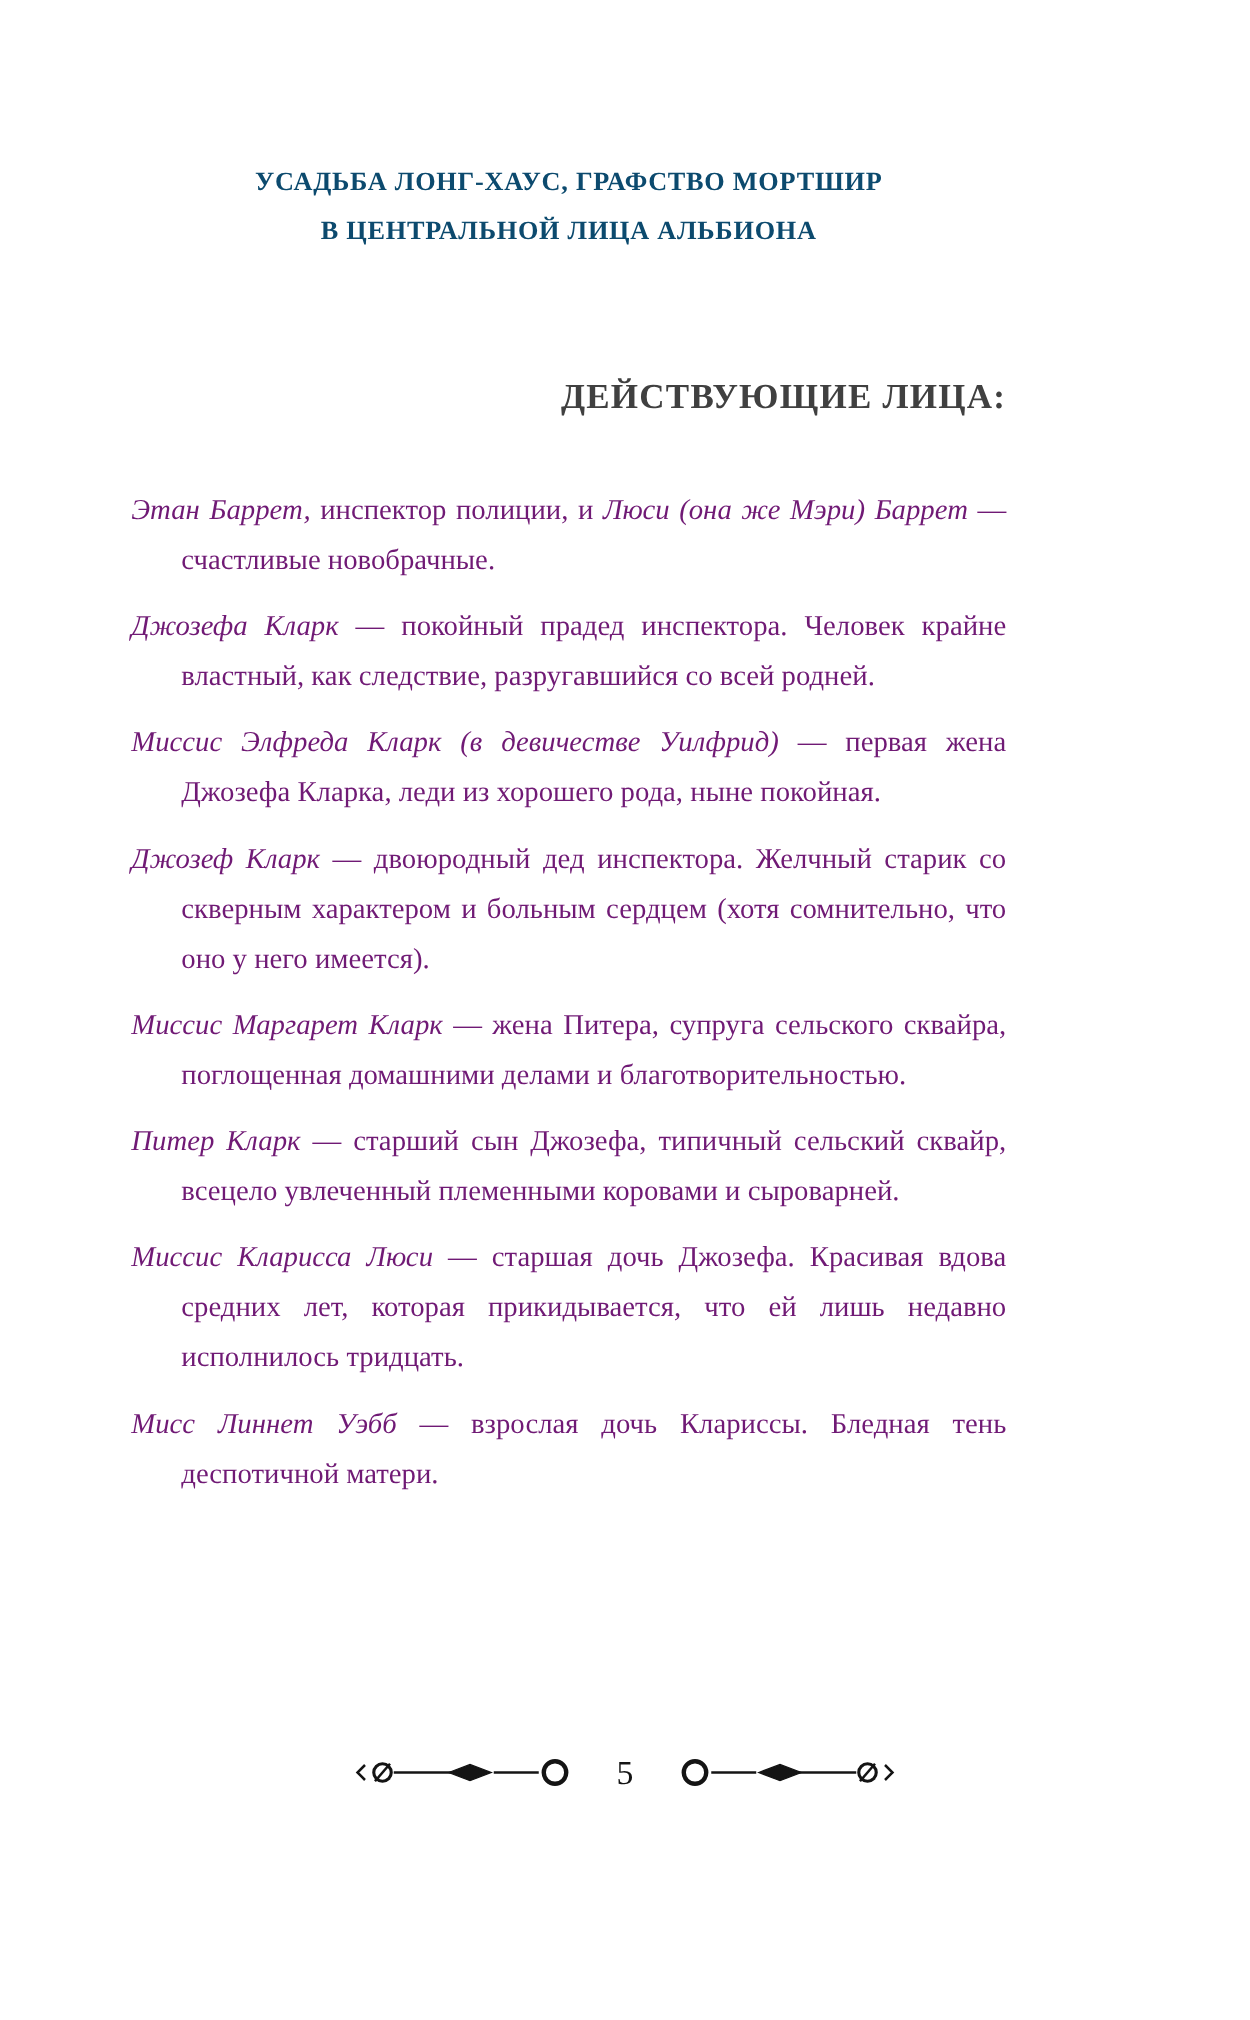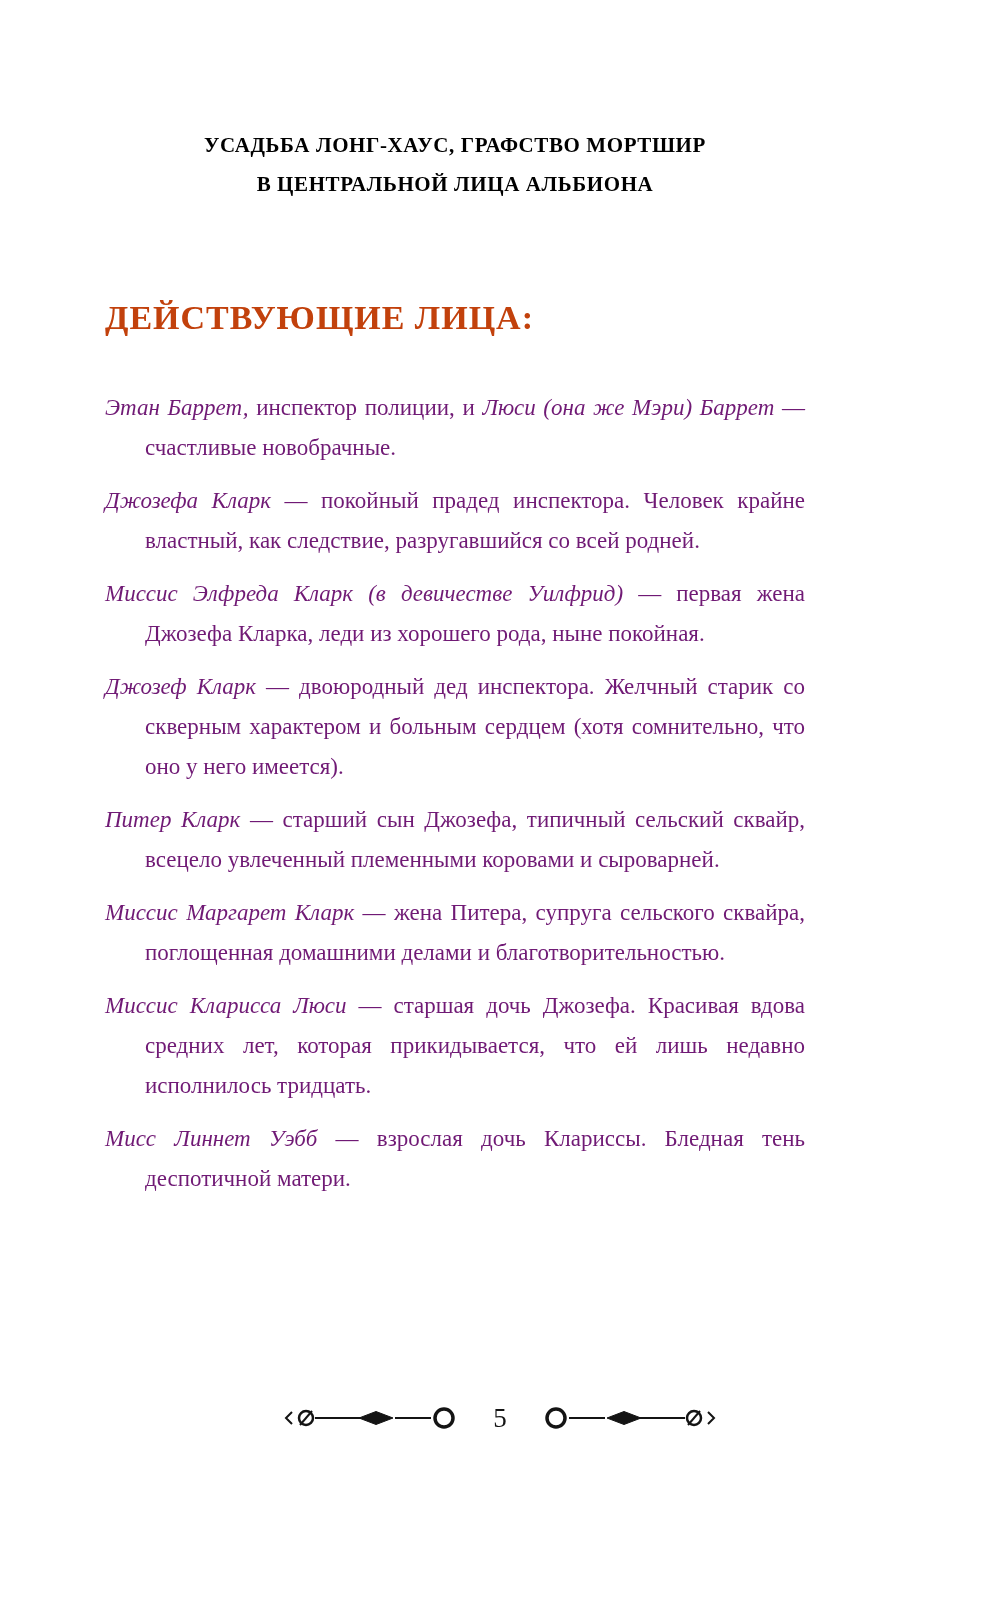--- a/index.html
+++ b/index.html
@@ -22,30 +22,30 @@
     width: 700px;
     top: 0;
   }
   .running-head {
     margin-top: 126px;
     text-align: center;
     font-weight: bold;
     font-size: 21px;
     line-height: 39px;
     letter-spacing: 0.6px;
-    color: #000000;
+    color: #0c4a6e;
   }
   .page-title {
     margin: 96px 0 0 0;
-    text-align: left;
+    text-align: right;
     font-weight: bold;
-    font-size: 34px;
+    font-size: 28px;
     line-height: 36px;
     letter-spacing: 1px;
-    color: #c2410c;
+    color: #404040;
   }
   .characters {
     margin-top: 52px;
   }
   .entry {
     margin: 0 0 13px 0;
     padding-left: 40px;
     text-indent: -40px;
     font-size: 23px;
     line-height: 40px;
@@ -93,22 +93,22 @@
       <div>В ЦЕНТРАЛЬНОЙ ЛИЦА АЛЬБИОНА</div>
     </header>
 
     <h1 class="page-title">ДЕЙСТВУЮЩИЕ ЛИЦА:</h1>
 
     <section class="characters" id="characters">
         <p class="entry"><span class="name">Этан Баррет,</span><span class="desc"> инспектор полиции, и </span><span class="name">Люси (она же Мэри) Баррет</span><span class="desc"> — счастливые новобрачные.</span></p>
         <p class="entry"><span class="name">Джозефа Кларк</span><span class="desc"> — покойный прадед инспектора. Человек крайне властный, как следствие, разругавшийся со всей родней.</span></p>
         <p class="entry"><span class="name">Миссис Элфреда Кларк (в девичестве Уилфрид)</span><span class="desc"> — первая жена Джозефа Кларка, леди из хорошего рода, ныне покойная.</span></p>
         <p class="entry"><span class="name">Джозеф Кларк</span><span class="desc"> — двоюродный дед инспектора. Желчный старик со скверным характером и больным сердцем (хотя сомнительно, что оно у него имеется).</span></p>
+        <p class="entry"><span class="name">Миссис Маргарет Кларк</span><span class="desc"> — жена Питера, супруга сельского сквайра, поглощенная домашними делами и благотворительностью.</span></p>
         <p class="entry"><span class="name">Питер Кларк</span><span class="desc"> — старший сын Джозефа, типичный сельский сквайр, всецело увлеченный племенными коровами и сыроварней.</span></p>
-        <p class="entry"><span class="name">Миссис Маргарет Кларк</span><span class="desc"> — жена Питера, супруга сельского сквайра, поглощенная домашними делами и благотворительностью.</span></p>
         <p class="entry"><span class="name">Миссис Кларисса Люси</span><span class="desc"> — старшая дочь Джозефа. Красивая вдова средних лет, которая прикидывается, что ей лишь недавно исполнилось тридцать.</span></p>
         <p class="entry"><span class="name">Мисс Линнет Уэбб</span><span class="desc"> — взрослая дочь Клариссы. Бледная тень деспотичной матери.</span></p>
       </section>
   </div>
 
   <footer class="page-footer">
     <svg class="ornament" width="176" height="28" viewBox="0 0 176 28" fill="none" xmlns="http://www.w3.org/2000/svg">
       <path d="M9 8 L3 14 L9 20" stroke-width="2" fill="none"></path>
       <circle cx="23" cy="14" r="7" stroke-width="2.5" fill="none"></circle>
       <path d="M29 7 L17 21" stroke-width="2" fill="none"></path>

